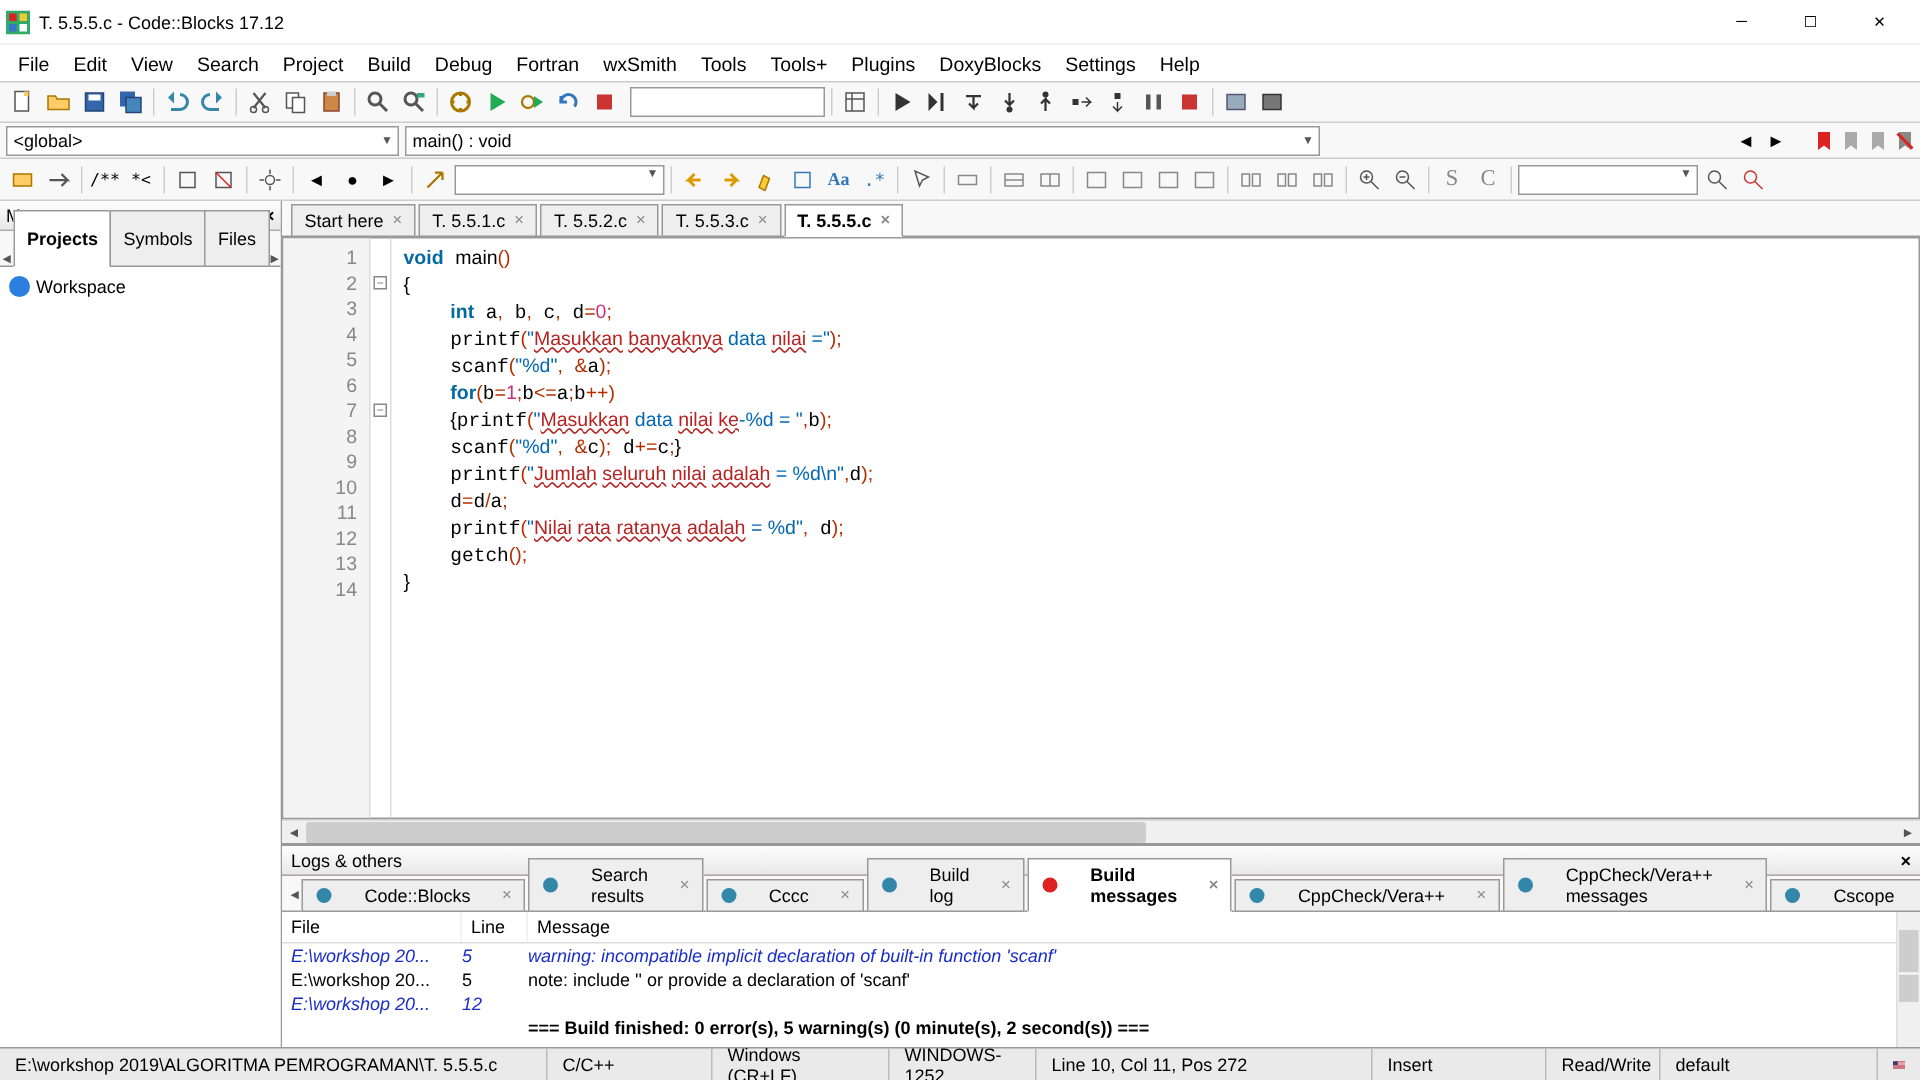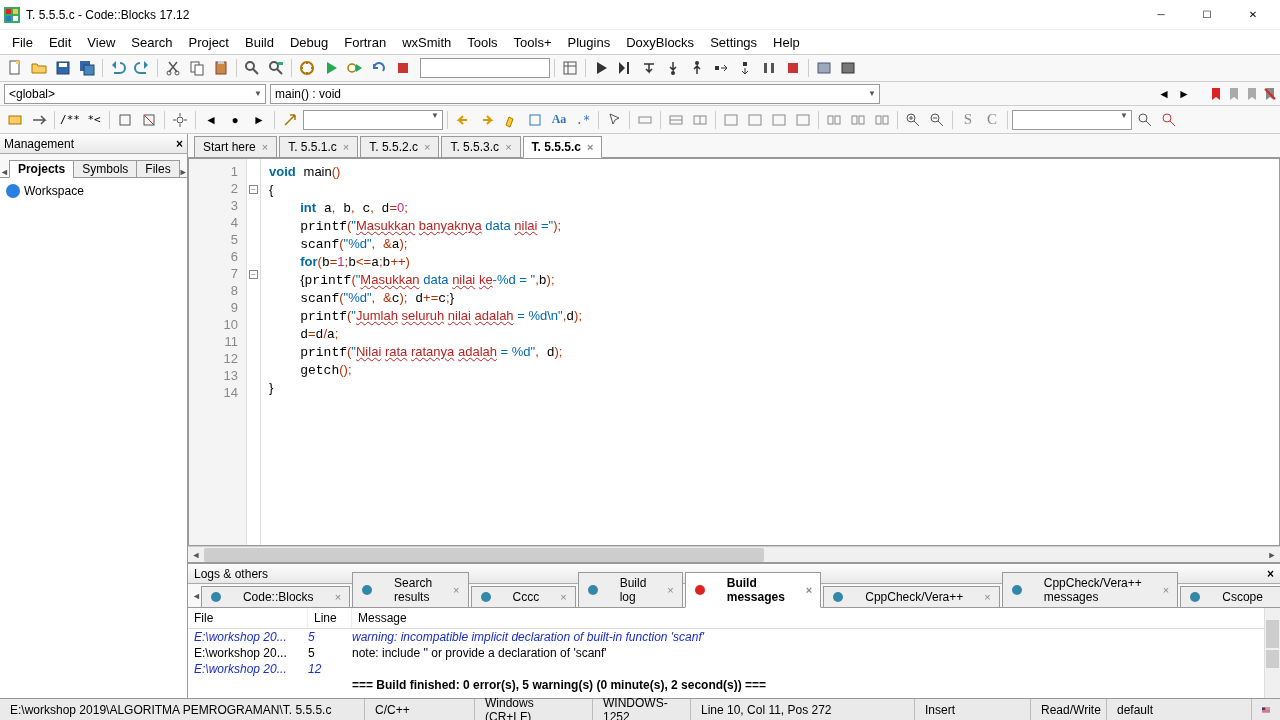--- a/index.html
+++ b/index.html
@@ -30,21 +30,21 @@
 .toolbar2 .sep { width: 1px; height: 18px; background: #ccc; margin: 0 2px; }
 .toolbar2 .combo-sm { height: 20px; border: 1px solid #999; padding: 0 18px 0 4px; position: relative; background: #fff; }
 .toolbar2 .combo-sm::after { content: "▼"; position: absolute; right: 3px; font-size: 8px; color: #555; }
 
 .main-area { flex: 1; display: flex; min-height: 0; }
 .management { width: 188px; background: #f8f8f8; border-right: 1px solid #999; display: flex; flex-direction: column; }
 .panel-header { height: 20px; background: linear-gradient(#fdfdfd,#e8e8e8); border-bottom: 1px solid #aaa; display: flex; align-items: center; padding: 0 4px; font-size: 12px; }
 .panel-header .close-panel { margin-left: auto; cursor: pointer; font-size: 12px; font-weight: bold; }
 .mgmt-tabs { height: 24px; display: flex; align-items: flex-end; background: #f8f8f8; border-bottom: 1px solid #999; }
 .mgmt-tabs .nav-arrow { width: 12px; text-align: center; font-size: 9px; color: #555; }
-.mgmt-tabs .tab { padding: 1px 8px; border: 1px solid #999; background: #eee; font-size: 12px; margin-right: -1px; position: relative; top: 1px; }
+.mgmt-tabs .tab { padding: 11px 8px; border: 1px solid #999; background: #eee; font-size: 12px; margin-right: -1px; position: relative; top: 1px; }
 .mgmt-tabs .tab.active { background: #fff; font-weight: bold; border-bottom: 1px solid #fff; }
 .mgmt-tree { flex: 1; background: #fff; padding: 4px; }
 .tree-item { display: flex; align-items: center; gap: 4px; font-size: 12px; padding: 2px; }
 .tree-item .ico { width: 14px; height: 14px; background: #2a7fe0; border-radius: 50%; display: inline-block; }
 
 .editor-area { flex: 1; display: flex; flex-direction: column; min-width: 0; }
 
 .editor-tabs { height: 24px; background: #f8f8f8; border-bottom: 1px solid #999; display: flex; align-items: flex-end; padding-left: 6px; }
 .editor-tabs .etab { padding: 3px 8px; border: 1px solid #999; background: #eee; font-size: 12px; margin-right: 2px; display: flex; align-items: center; gap: 6px; position: relative; top: 1px; }
 .editor-tabs .etab.active { background: #fff; font-weight: bold; border-bottom: 1px solid #fff; }

